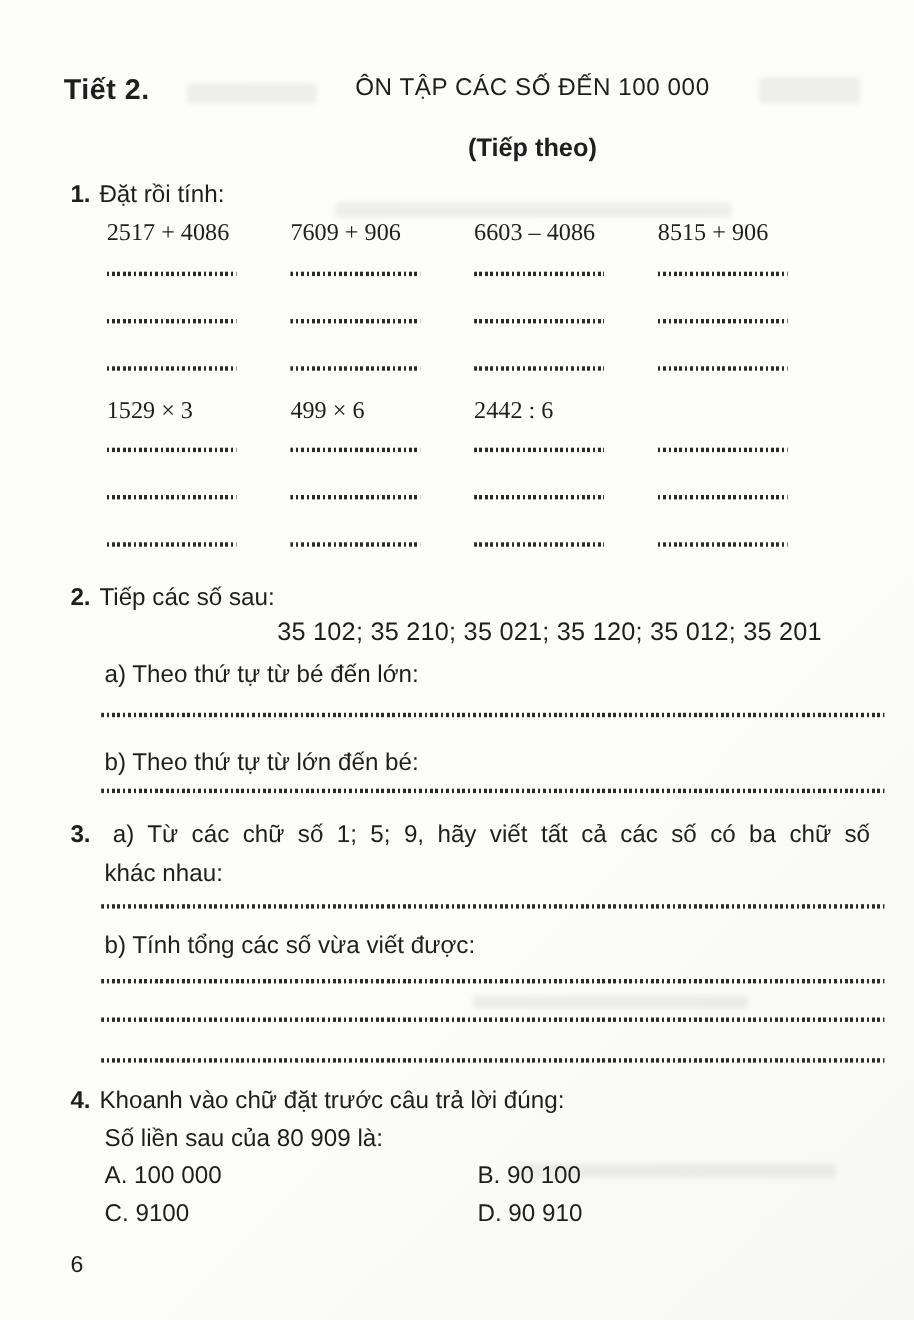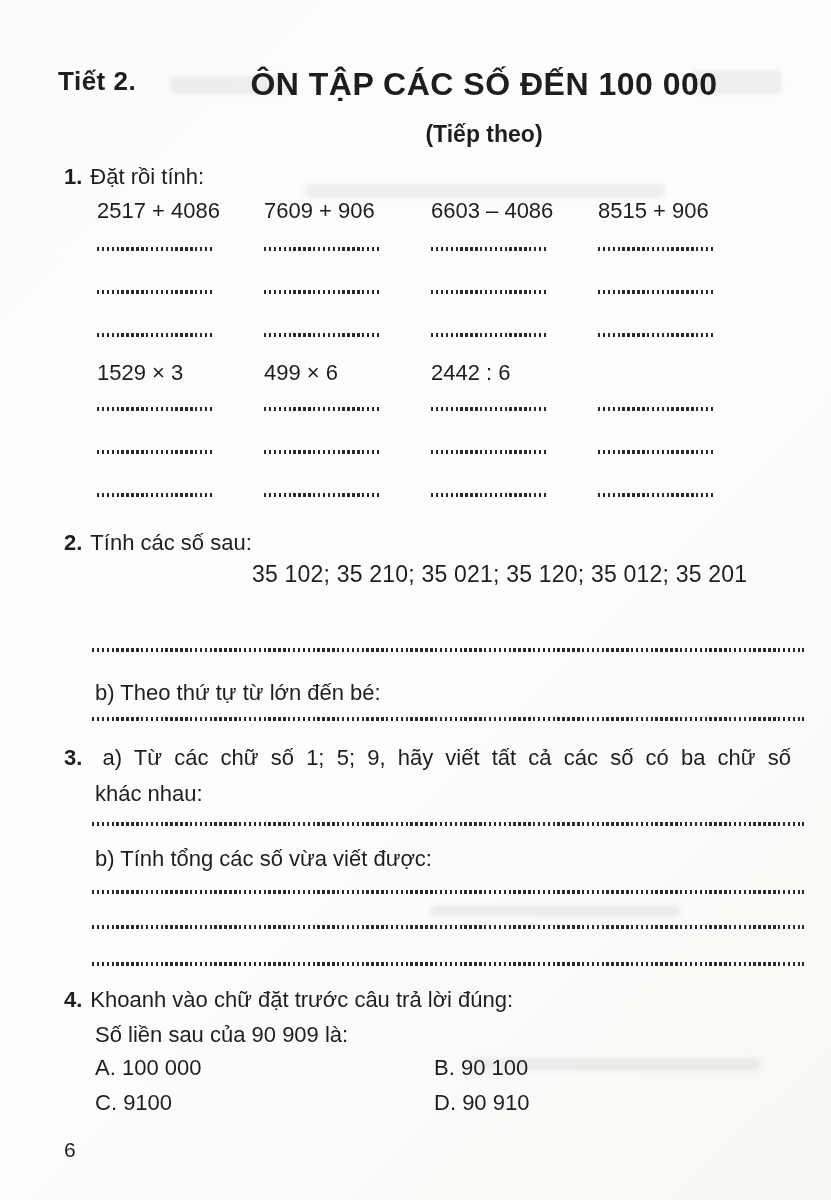--- a/index.html
+++ b/index.html
@@ -7,27 +7,27 @@
     position:relative;
     width:831px; height:1200px;
     margin:0 auto;
     background:linear-gradient(135deg,#fcfcfa 0%,#fdfdfc 55%,#f7f7f4 100%);
     font-family:"Liberation Sans","DejaVu Sans",sans-serif;
     color:#1e1e1e;
     overflow:hidden;
   }
   .abs { position:absolute; }
   .h-lesson { font-size:26px; font-weight:700; letter-spacing:0.5px; }
-  .h-title  { font-size:32px; font-weight:700; letter-spacing:0.5px; white-space:nowrap; }
+  .h-title  { font-size:22px; font-weight:400; letter-spacing:0.5px; white-space:nowrap; }
   .h-sub    { font-size:23px; font-weight:700; }
   .center-x { transform:translateX(-50%); }
   .line { font-size:22px; line-height:1.25; white-space:nowrap; }
   .numline { font-size:23px; letter-spacing:0.2px; white-space:nowrap; }
   .exnum { font-weight:700; margin-right:8px; }
-  .expr-row { position:absolute; left:97px; display:grid; grid-template-columns:167px 167px 167px 167px; }
+  .expr-row { position:absolute; left:97px; display:grid; grid-template-columns:167px 167px 167px 167px;font-family:Liberation Serif, serif; }
   .expr { font-size:22px; white-space:nowrap; }
   .dots-row { position:absolute; left:97px; display:grid; grid-template-columns:167px 167px 167px 167px; }
   .dotseg, .ans-line {
     height:4px;
     background-image:repeating-linear-gradient(to right,#2a2a2a 0px,#2a2a2a 2.4px,transparent 2.4px,transparent 4.9px);
   }
   .dotseg { width:118px; }
   .ans-line { position:absolute; left:92px; width:712px; }
   .justify-line {
     position:absolute; left:64px; width:727px;
@@ -105,42 +105,43 @@
     <div class="dotseg"></div>
   </div>
   <div class="dots-row" style="top:493px;">
     <div class="dotseg"></div>
     <div class="dotseg"></div>
     <div class="dotseg"></div>
     <div class="dotseg"></div>
   </div>
 
   <div class="abs line" style="left:64px; top:529px;">
-    <span class="exnum">2.</span><span>Tính các số sau:</span>
+    <span class="exnum">2.</span><span>Tiếp các số sau:</span>
   </div>
   <div class="abs numline" style="left:252px; top:561px;">35 102; 35 210; 35 021; 35 120; 35 012; 35 201</div>
+  <div class="abs line" style="left:95px; top:599px;">a) Theo thứ tự từ bé đến lớn:</div>
   <div class="ans-line" style="top:648px;"></div>
   <div class="abs line" style="left:95px; top:679px;">b) Theo thứ tự từ lớn đến bé:</div>
   <div class="ans-line" style="top:717px;"></div>
 
   <div class="justify-line" style="top:744px;">
     <span class="exnum">3.</span>
     <span>a) Từ các chữ số 1; 5; 9, hãy viết tất cả các số có ba chữ số</span>
   </div>
   <div class="abs line" style="left:95px; top:780px;">khác nhau:</div>
   <div class="ans-line" style="top:822px;"></div>
   <div class="abs line" style="left:95px; top:845px;">b) Tính tổng các số vừa viết được:</div>
   <div class="ans-line" style="top:890px;"></div>
   <div class="ans-line" style="top:925px;"></div>
   <div class="ans-line" style="top:962px;"></div>
 
   <div class="abs line" style="left:64px; top:986px;">
     <span class="exnum">4.</span><span>Khoanh vào chữ đặt trước câu trả lời đúng:</span>
   </div>
-  <div class="abs line" style="left:95px; top:1021px;">Số liền sau của 90 909 là:</div>
+  <div class="abs line" style="left:95px; top:1021px;">Số liền sau của 80 909 là:</div>
 
   <div class="abs opt" style="left:95px; top:1055px;">
     <span>A.</span>
     <span>100 000</span>
   </div>
   <div class="abs opt" style="left:434px; top:1055px;">
     <span>B.</span>
     <span>90 100</span>
   </div>
   <div class="abs opt" style="left:95px; top:1090px;">

